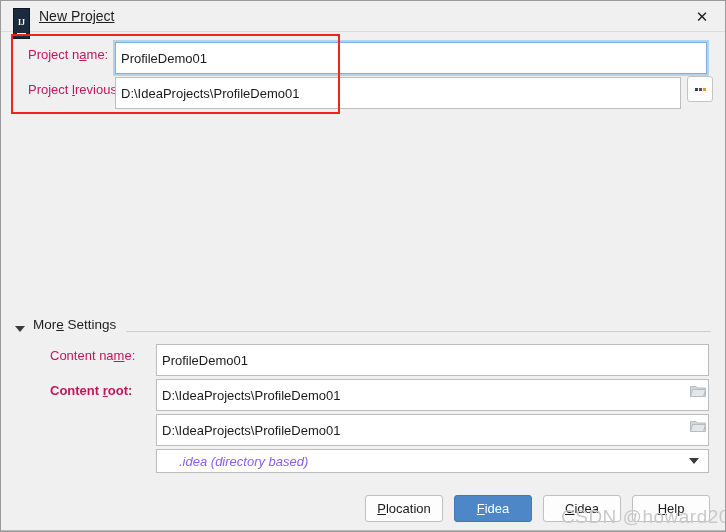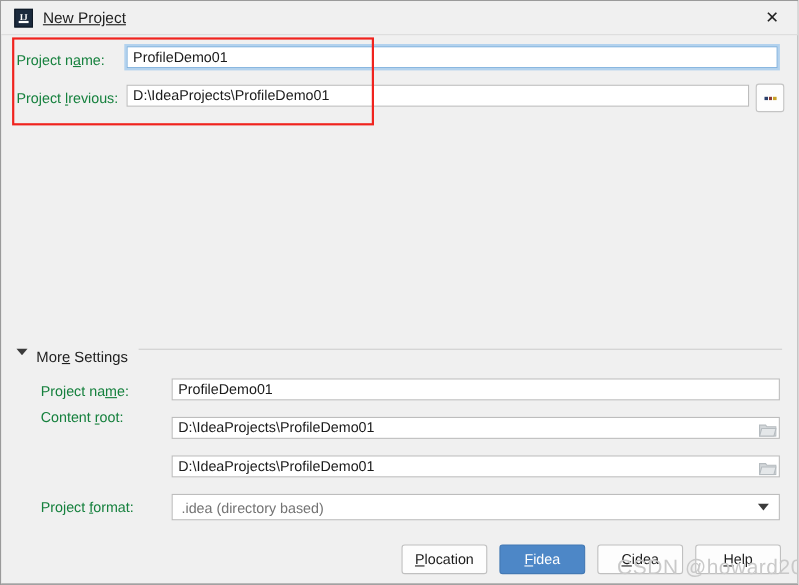--- a/index.html
+++ b/index.html
@@ -26,21 +26,21 @@
     left: 0; top: 0;
     width: 726px;
     height: 31px;
     background: #f0f0f0;
     border-bottom: 1px solid #dcdcdc;
     box-sizing: border-box;
   }
   .app-icon {
     position: absolute;
     left: 12px; top: 7px;
-    width: 17px; height: 17px;
+    width: 17px; height: 31px;
     background: #1b2a3d;
     border: 1px solid #0e1824;
     box-sizing: border-box;
     display: flex;
     align-items: center;
     justify-content: center;
   }
   .app-icon .ij {
     color: #ffffff;
     font-size: 8px;
@@ -79,29 +79,30 @@
   }
 
   
   .row {
     position: absolute;
     height: 26px;
   }
   .lbl {
     position: absolute;
     font-size: 13px;
-    color: #15803d;
+    color: #be185d;
     line-height: 26px;
     white-space: nowrap;
+    margin-left: 13px;
   }
   .lbl u { text-decoration: underline; }
 
   .tfield {
     position: absolute;
-    height: 20px;
+    height: 32px;
     background: #ffffff;
     border: 1px solid #bdbdbd;
     box-sizing: border-box;
     font-size: 13px;
     color: #1a1a1a;
     padding: 0 5px;
     line-height: 22px;
     outline: none;
     font-family: "Liberation Sans", sans-serif;
     border-radius: 0;
@@ -147,21 +148,21 @@
     border: 2px solid #f0231e;
     box-sizing: border-box;
     pointer-events: none;
   }
 
   
   .more-settings {
     position: absolute;
     left: 14px; top: 316px;
     display: flex;
-    align-items: flex-start;
+    align-items: flex-end;
     width: 698px;
     cursor: pointer;
   }
   .tri {
     width: 0; height: 0;
     border-left: 5px solid transparent;
     border-right: 5px solid transparent;
     border-top: 6px solid #3b3b3b;
     margin-right: 8px;
   }
@@ -184,24 +185,25 @@
     height: 24px;
     background: #ffffff;
     border: 1px solid #bdbdbd;
     box-sizing: border-box;
     display: flex;
     align-items: center;
     cursor: pointer;
   }
   .combo .val {
     font-size: 13px;
-    color: #737373;
-    padding-left: 8px;
+    color: #8b5cf6;
+    padding-left: 22px;
     flex: 1;
     white-space: nowrap;
+    font-style: italic;
   }
   .combo .arrow {
     width: 0; height: 0;
     border-left: 5px solid transparent;
     border-right: 5px solid transparent;
     border-top: 6px solid #3b3b3b;
     margin-right: 9px;
   }
 
   
@@ -275,37 +277,36 @@
   </div>
 
   <div class="annot" style="left:10px; top:33px; width:329px; height:80px;"></div>
 
   <div class="more-settings">
     <span class="tri"></span>
     <span class="ms-text"><span>Mor</span><u>e</u><span> Settings</span></span>
     <span class="ms-line"></span>
   </div>
 
-  <span class="lbl" style="left:36px; top:342px;"><span>Project na</span><u>m</u><span>e:</span></span>
+  <span class="lbl" style="left:36px; top:342px;"><span>Content na</span><u>m</u><span>e:</span></span>
   <input class="tfield" style="left: 155px; top: 343px; width: 553px;" value="ProfileDemo01">
 
-  <span class="lbl" style="left:36px; top:366px;"><span>Content </span><u>r</u><span>oot:</span></span>
+  <span class="lbl" style="left:36px; top:377px;font-weight:bold;"><span>Content </span><u>r</u><span>oot:</span></span>
   <input class="tfield" style="left: 155px; top: 378px; width: 553px;" value="D:\IdeaProjects\ProfileDemo01">
   <svg class="folder-ic" style="left:689px; top:383px;" viewBox="0 0 16 13">
     <path d="M0.5 2.5 L6 2.5 L7.2 4 L15.5 4 L15.5 12.5 L0.5 12.5 Z" fill="#d3d7da" stroke="#b6bcc0" stroke-width="1"></path>
     <path d="M2.5 5.5 L15.5 5.5 L13.5 12.5 L0.5 12.5 Z" fill="#e4e7e9" stroke="#b6bcc0" stroke-width="1"></path>
   </svg>
 
   <input class="tfield" style="left: 155px; top: 413px; width: 553px;" value="D:\IdeaProjects\ProfileDemo01">
   <svg class="folder-ic" style="left:689px; top:418px;" viewBox="0 0 16 13">
     <path d="M0.5 2.5 L6 2.5 L7.2 4 L15.5 4 L15.5 12.5 L0.5 12.5 Z" fill="#d3d7da" stroke="#b6bcc0" stroke-width="1"></path>
     <path d="M2.5 5.5 L15.5 5.5 L13.5 12.5 L0.5 12.5 Z" fill="#e4e7e9" stroke="#b6bcc0" stroke-width="1"></path>
   </svg>
 
-  <span class="lbl" style="left:36px; top:447px;"><span>Project </span><u>f</u><span>ormat:</span></span>
   <div class="combo" style="left:155px; top:448px; width:553px;">
     <span class="val">.idea (directory based)</span>
     <span class="arrow"></span>
   </div>
 
   <div class="btn" style="left:364px; top:494px; width:78px;">
       <u>P</u>
       <span>location</span>
     </div>
   <div class="btn primary" style="left:453px; top:494px; width:78px;">

